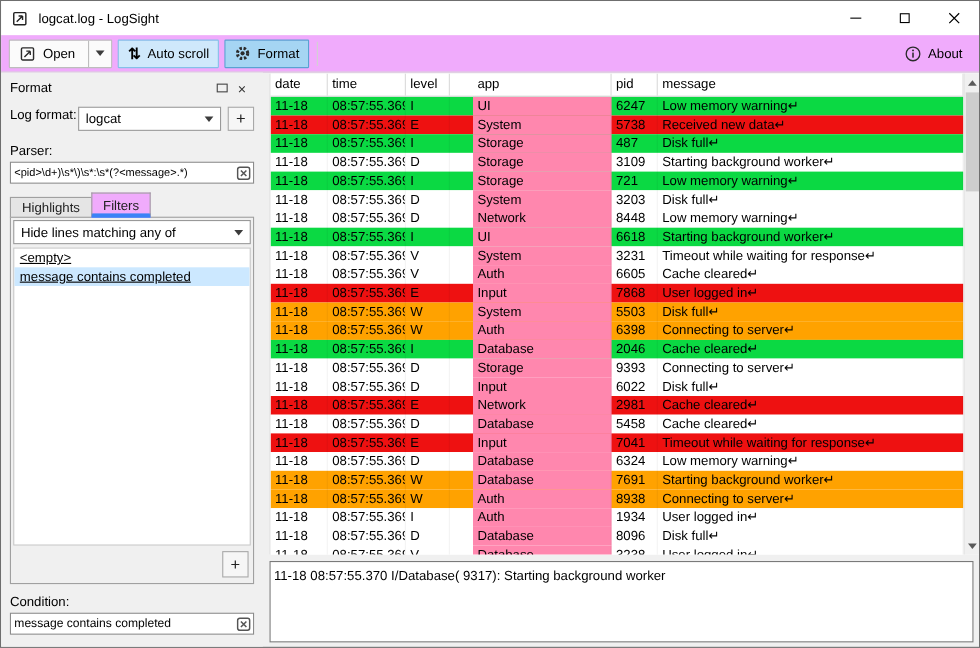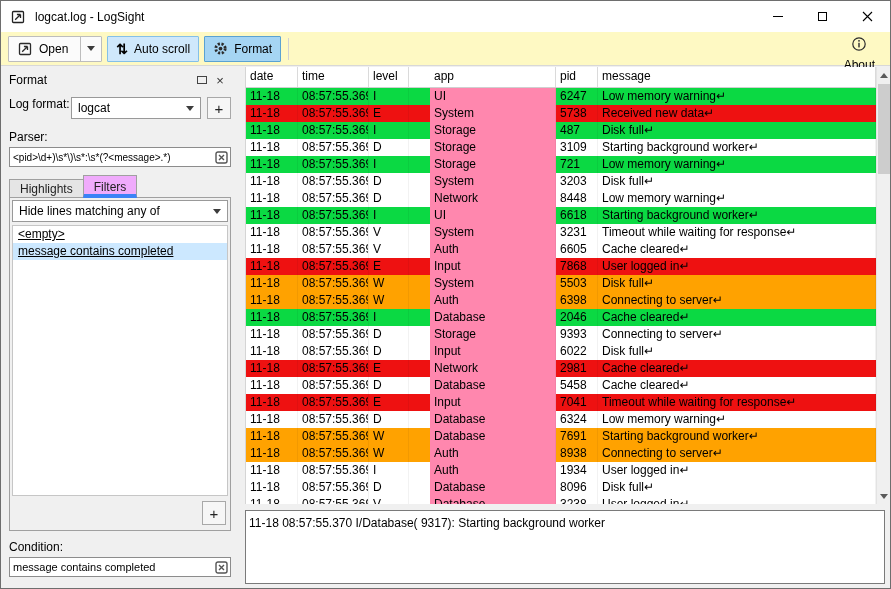--- a/index.html
+++ b/index.html
@@ -11,31 +11,31 @@
   
   .titlebar { position:absolute; top:0; left:0; right:0; height:31px; background:#fff;
               display:flex; align-items:center; padding-left:9px; }
   .titlebar .title { font-size:12px; color:#000; margin-left:9px; flex:1; }
   .win-controls { display:flex; height:31px; }
   .win-btn { width:45px; height:31px; display:flex; align-items:center; justify-content:center; }
   .min-glyph { width:10px; height:1px; background:#000; display:block; }
   .max-glyph { width:9px; height:9px; border:1px solid #000; display:block; }
 
   
-  .toolbar { position:absolute; top:31px; left:0; right:0; height:34px; background:#fef9c3;
+  .toolbar { position:absolute; top:31px; left:0; right:0; height:34px; background:#f0abfc;
              border-bottom:1px solid #d8d8d8; display:flex; align-items:center; padding:0 7px; gap:5px; }
   .tb-btn { height:26px; display:flex; align-items:center; gap:6px; padding:0 8px;
             font-size:12px; color:#000; border:1px solid transparent; border-radius:1px; }
   .tb-open { border:1px solid #bdbdbd; background:#fbfbfb; padding-right:0; }
   .tb-open .dd { border-left:1px solid #bdbdbd; align-self:stretch; display:flex;
                  align-items:center; padding:0 6px; margin-left:6px; }
   .tb-on { background:var(--tb-on); border-color:#84c0e8; }
   .tb-pressed { background:var(--tb-pressed); border-color:#5aa2d2; }
   .tb-sep { width:1px; height:22px; background:#d2d2d2; margin:0 2px; }
-  .tb-about { margin-left:auto; border:none;flex-direction:column; }
+  .tb-about { margin-left:auto; border:none; }
   .chev { width:0; height:0; border-left:4px solid transparent; border-right:4px solid transparent;
           border-top:5px solid #3c3c3c; display:inline-block; }
   .arrows-glyph { font-size:14px; font-weight:bold; line-height:1; }
 
   
   .dock { position:absolute; top:65px; left:0; width:238px; bottom:0; background:#f0f0f0; }
   .dock-header { position:absolute; top:3px; left:4px; right:6px; height:22px; display:flex;
                  align-items:center; padding:0 4px; font-size:12px; color:#000; }
   .dock-header .sp { flex:1; }
   .dh-btn { display:flex; align-items:center; justify-content:center; width:18px; height:18px; }

